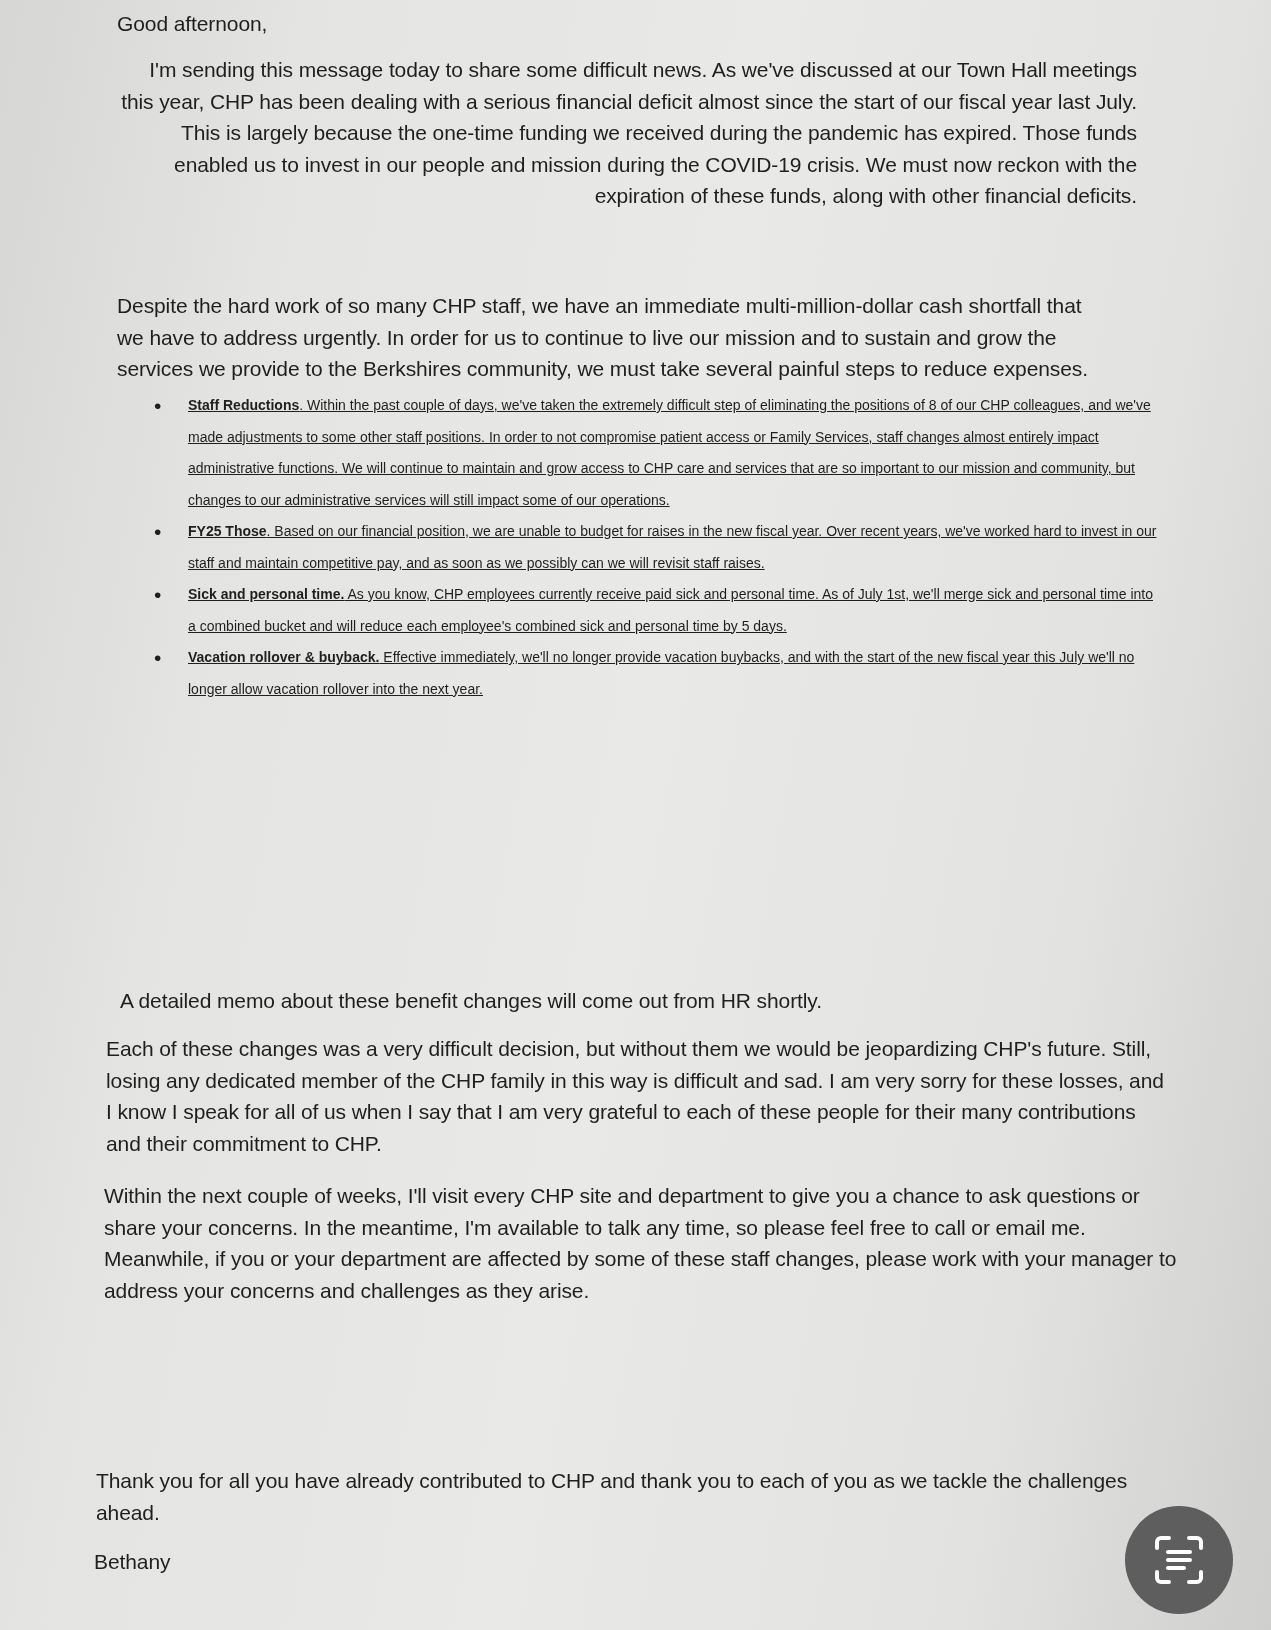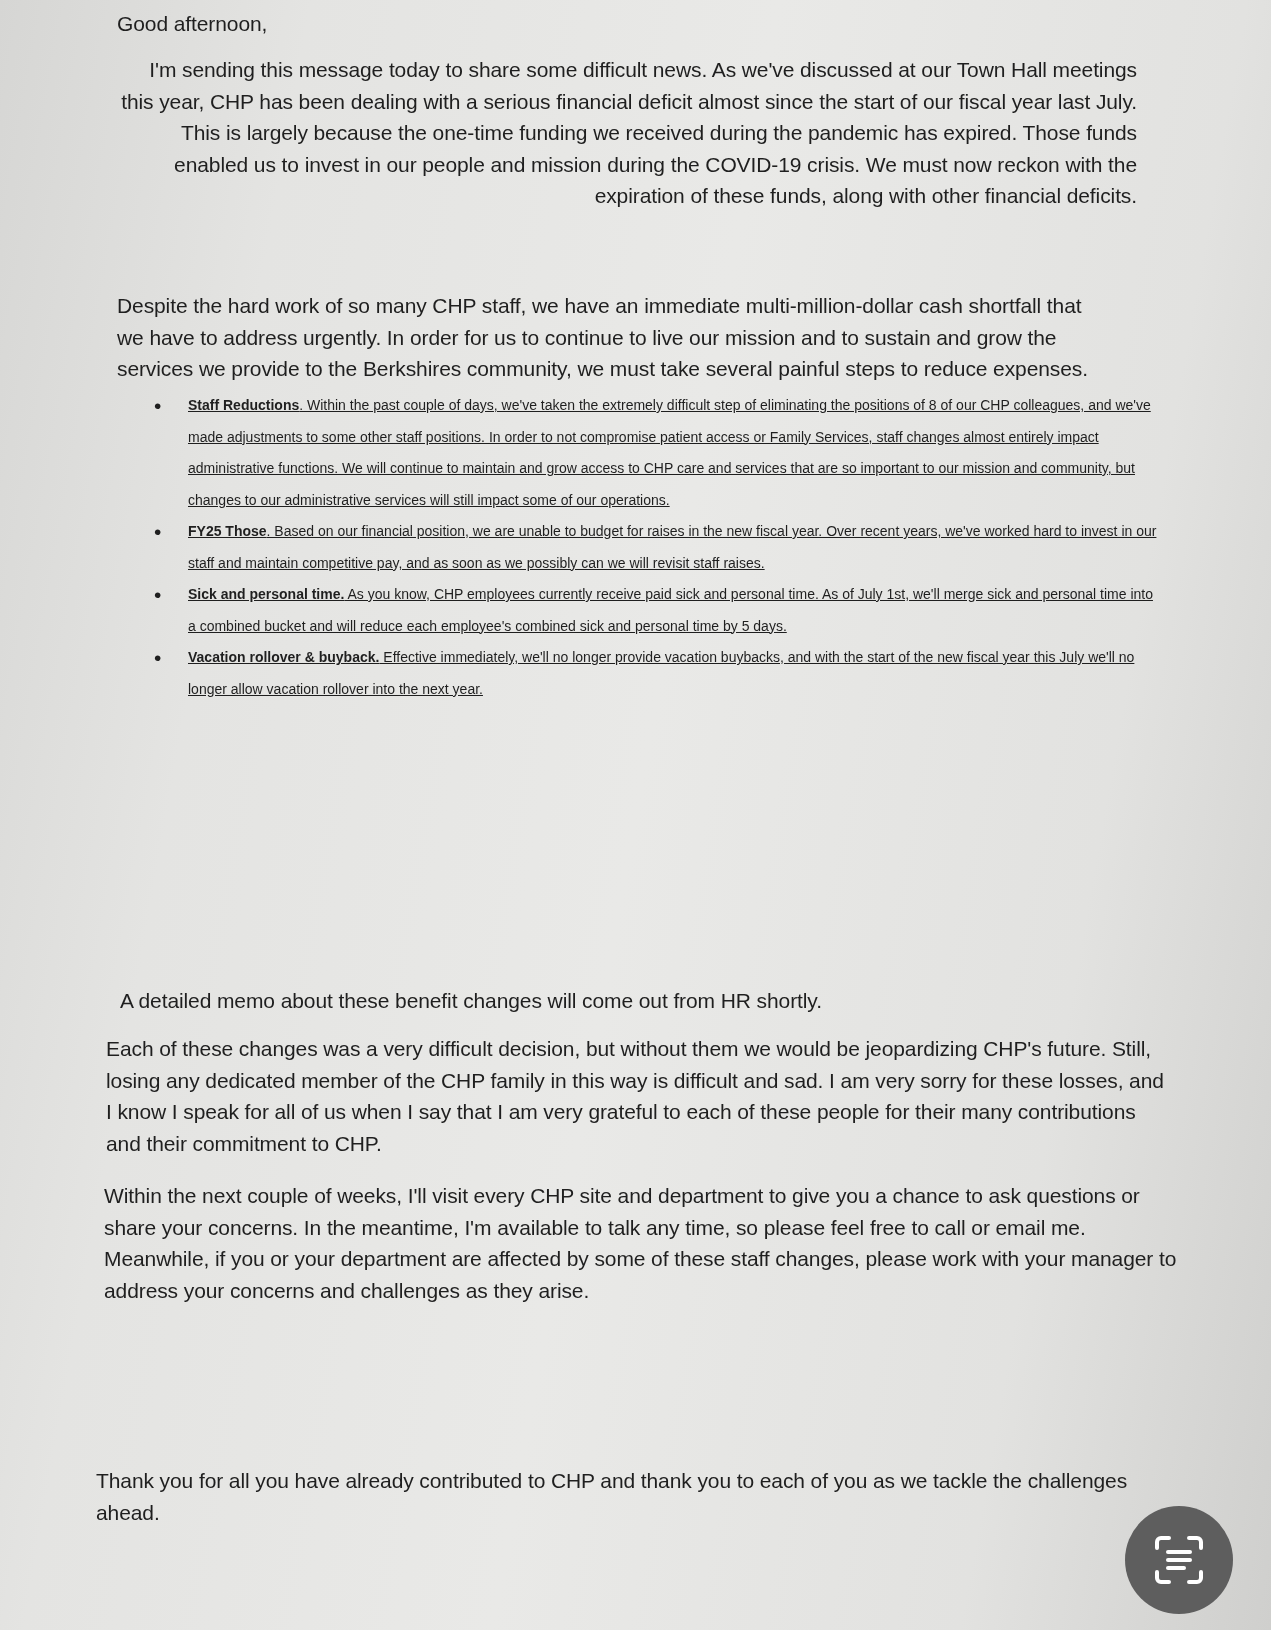--- a/index.html
+++ b/index.html
@@ -41,20 +41,21 @@
     <li><span class="b">Staff Reductions</span><span>. Within the past couple of days, we've taken the extremely difficult step of eliminating the positions of 8 of our CHP colleagues, and we've made adjustments to some other staff positions. In order to not compromise patient access or Family Services, staff changes almost entirely impact administrative functions. We will continue to maintain and grow access to CHP care and services that are so important to our mission and community, but changes to our administrative services will still impact some of our operations.</span></li>
     <li><span class="b">FY25 Those</span><span>. Based on our financial position, we are unable to budget for raises in the new fiscal year. Over recent years, we've worked hard to invest in our staff and maintain competitive pay, and as soon as we possibly can we will revisit staff raises.</span></li>
     <li><span class="b">Sick and personal time.</span><span>  As you know, CHP employees currently receive paid sick and personal time. As of July 1st, we'll merge sick and personal time into a combined bucket and will reduce each employee's combined sick and personal time by 5 days.</span></li>
     <li><span class="b">Vacation rollover &amp; buyback.</span><span> Effective immediately, we'll no longer provide vacation buybacks, and with the start of the new fiscal year this July we'll no longer allow vacation rollover into the next year.</span></li>
   </ul>
 
   <div class="p p3">A detailed memo about these benefit changes will come out from HR shortly.</div>
   <div class="p p4">Each of these changes was a very difficult decision, but without them we would be jeopardizing CHP's future. Still, losing any dedicated member of the CHP family in this way is difficult and sad. I am very sorry for these losses, and I know I speak for all of us when I say that I am very grateful to each of these people for their many contributions and their commitment to CHP.</div>
   <div class="p p5">Within the next couple of weeks, I'll visit every CHP site and department to give you a chance to ask questions or share your concerns. In the meantime, I'm available to talk any time, so please feel free to call or email me. Meanwhile, if you or your department are affected by some of these staff changes, please work with your manager to address your concerns and challenges as they arise.</div>
   <div class="p p7">Thank you for all you have already contributed to CHP and thank you to each of you as we tackle the challenges ahead.</div>
+  <div class="p sign">Bethany</div>
 </div>
 
 <div class="scan-btn">
   <svg width="56" height="56" viewBox="0 0 56 56" fill="none" stroke="#ffffff" stroke-width="4" stroke-linecap="round">
     <path d="M6 16 V10 a4 4 0 0 1 4-4 H18"></path>
     <path d="M38 6 H46 a4 4 0 0 1 4 4 V16"></path>
     <path d="M6 40 V46 a4 4 0 0 0 4 4 H18"></path>
     <path d="M38 50 H46 a4 4 0 0 0 4-4 V40"></path>
     <line x1="17" y1="20" x2="39" y2="20"></line>
     <line x1="17" y1="28" x2="39" y2="28"></line>

